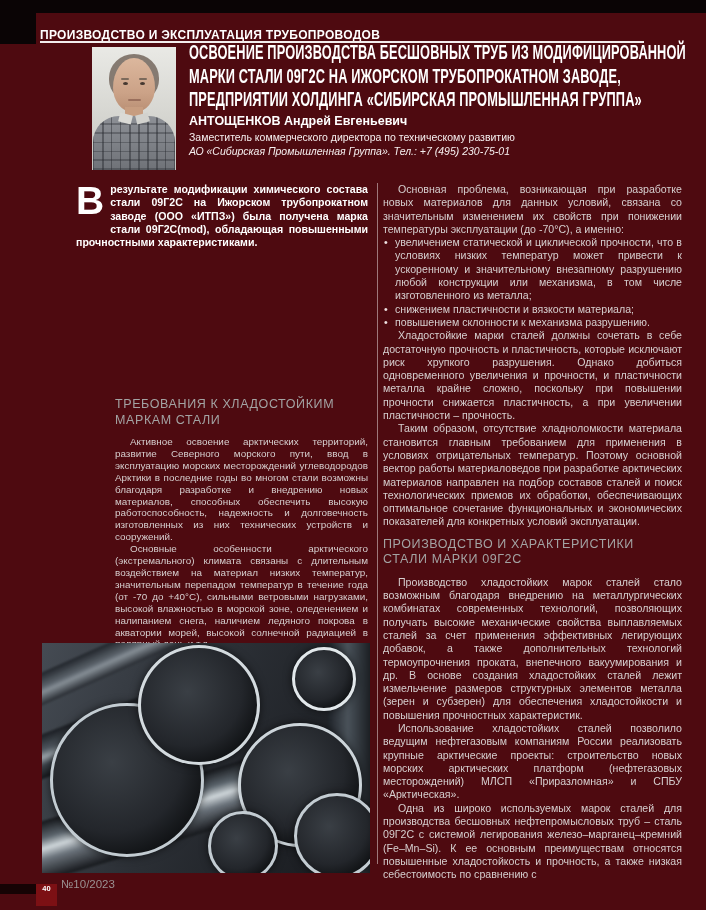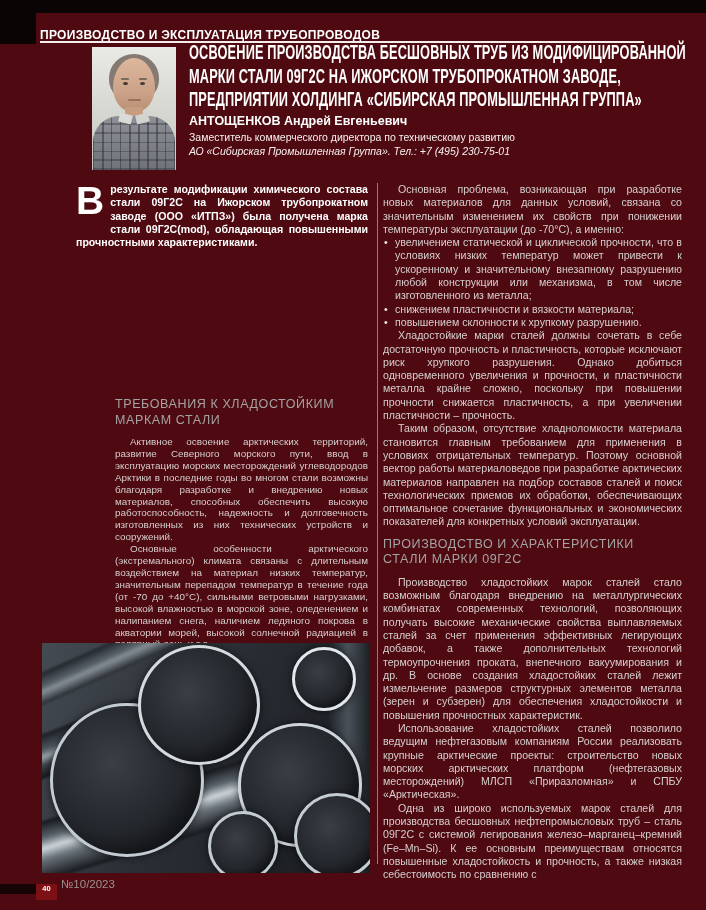--- a/index.html
+++ b/index.html
@@ -92,21 +92,21 @@
     border:3px solid #c3ccd2;box-shadow:0 0 8px rgba(0,0,0,.6);}
   .pc1{left:96px;top:2px;width:116px;height:114px;border-color:#d4dbdf;}
   .pc2{left:8px;top:60px;width:148px;height:148px;}
   .pc3{left:196px;top:80px;width:118px;height:118px;border-color:#cdd5da;}
   .pc4{left:250px;top:4px;width:58px;height:58px;border-color:#e2e8eb;}
   .pc5{left:166px;top:168px;width:64px;height:64px;}
   .pc6{left:252px;top:150px;width:80px;height:80px;}
 
   
   .footer-strip{position:absolute;left:0;top:884px;width:36px;height:10px;background:#160304;}
-  .page-box{position:absolute;left:36px;top:884px;width:21px;height:16px;background:#7c1014;
+  .page-box{position:absolute;left:36px;top:884px;width:21px;height:22px;background:#7c1014;
     color:#ffffff;font-size:7.5px;font-weight:700;text-align:center;line-height:10px;}
   .issue{position:absolute;left:61px;top:878px;color:#9b9292;font-size:11.5px;}
 </style>
 </head>
 <body>
 
 <div class="page">
 
   <div class="top-bar"></div>
   <div class="corner-block"></div>
@@ -152,21 +152,21 @@
       </div>
   </div>
 
   <div class="divider"></div>
 
   <div class="col-right">
     <p>Основная проблема, возникающая при разработке новых материалов для данных условий, связана со значительным изменением их свойств при понижении температуры эксплуатации (до -70°С), а именно:</p>
     <div>
         <div class="bullet"><span class="dot">•</span><span>увеличением статической и циклической прочности, что в условиях низких температур может привести к ускоренному и значительному внезапному разрушению любой конструкции или механизма, в том числе изготовленного из металла;</span></div>
         <div class="bullet"><span class="dot">•</span><span>снижением пластичности и вязкости материала;</span></div>
-        <div class="bullet"><span class="dot">•</span><span>повышением склонности к хрупкому разрушению.</span></div>
+        <div class="bullet"><span class="dot">•</span><span>повышением склонности к механизма разрушению.</span></div>
       </div>
     <div>
         <p>Хладостойкие марки сталей должны сочетать в себе достаточную прочность и пластичность, которые исключают риск хрупкого разрушения. Однако добиться одновременного увеличения и прочности, и пластичности металла крайне сложно, поскольку при повышении прочности снижается пластичность, а при увеличении пластичности – прочность.</p>
         <p>Таким образом, отсутствие хладноломкости материала становится главным требованием для применения в условиях отрицательных температур. Поэтому основной вектор работы материаловедов при разработке арктических материалов направлен на подбор составов сталей и поиск технологических приемов их обработки, обеспечивающих оптимальное сочетание функциональных и экономических показателей для конкретных условий эксплуатации.</p>
       </div>
     <div class="sec-heading">ПРОИЗВОДСТВО И ХАРАКТЕРИСТИКИ СТАЛИ МАРКИ 09Г2С</div>
     <div>
         <p>Производство хладостойких марок сталей стало возможным благодаря внедрению на металлургических комбинатах современных технологий, позволяющих получать высокие механические свойства выплавляемых сталей за счет применения эффективных легирующих добавок, а также дополнительных технологий термоупрочнения проката, внепечного вакуумирования и др. В основе создания хладостойких сталей лежит измельчение размеров структурных элементов металла (зерен и субзерен) для обеспечения хладостойкости и повышения прочностных характеристик.</p>
         <p>Использование хладостойких сталей позволило ведущим нефтегазовым компаниям России реализовать крупные арктические проекты: строительство новых морских арктических платформ (нефтегазовых месторождений) МЛСП «Приразломная» и СПБУ «Арктическая».</p>
         <p>Одна из широко используемых марок сталей для производства бесшовных нефтепромысловых труб – сталь 09Г2С с системой легирования железо–марганец–кремний (Fe–Mn–Si). К ее основным преимуществам относятся повышенные хладостойкость и прочность, а также низкая себестоимость по сравнению с</p>

